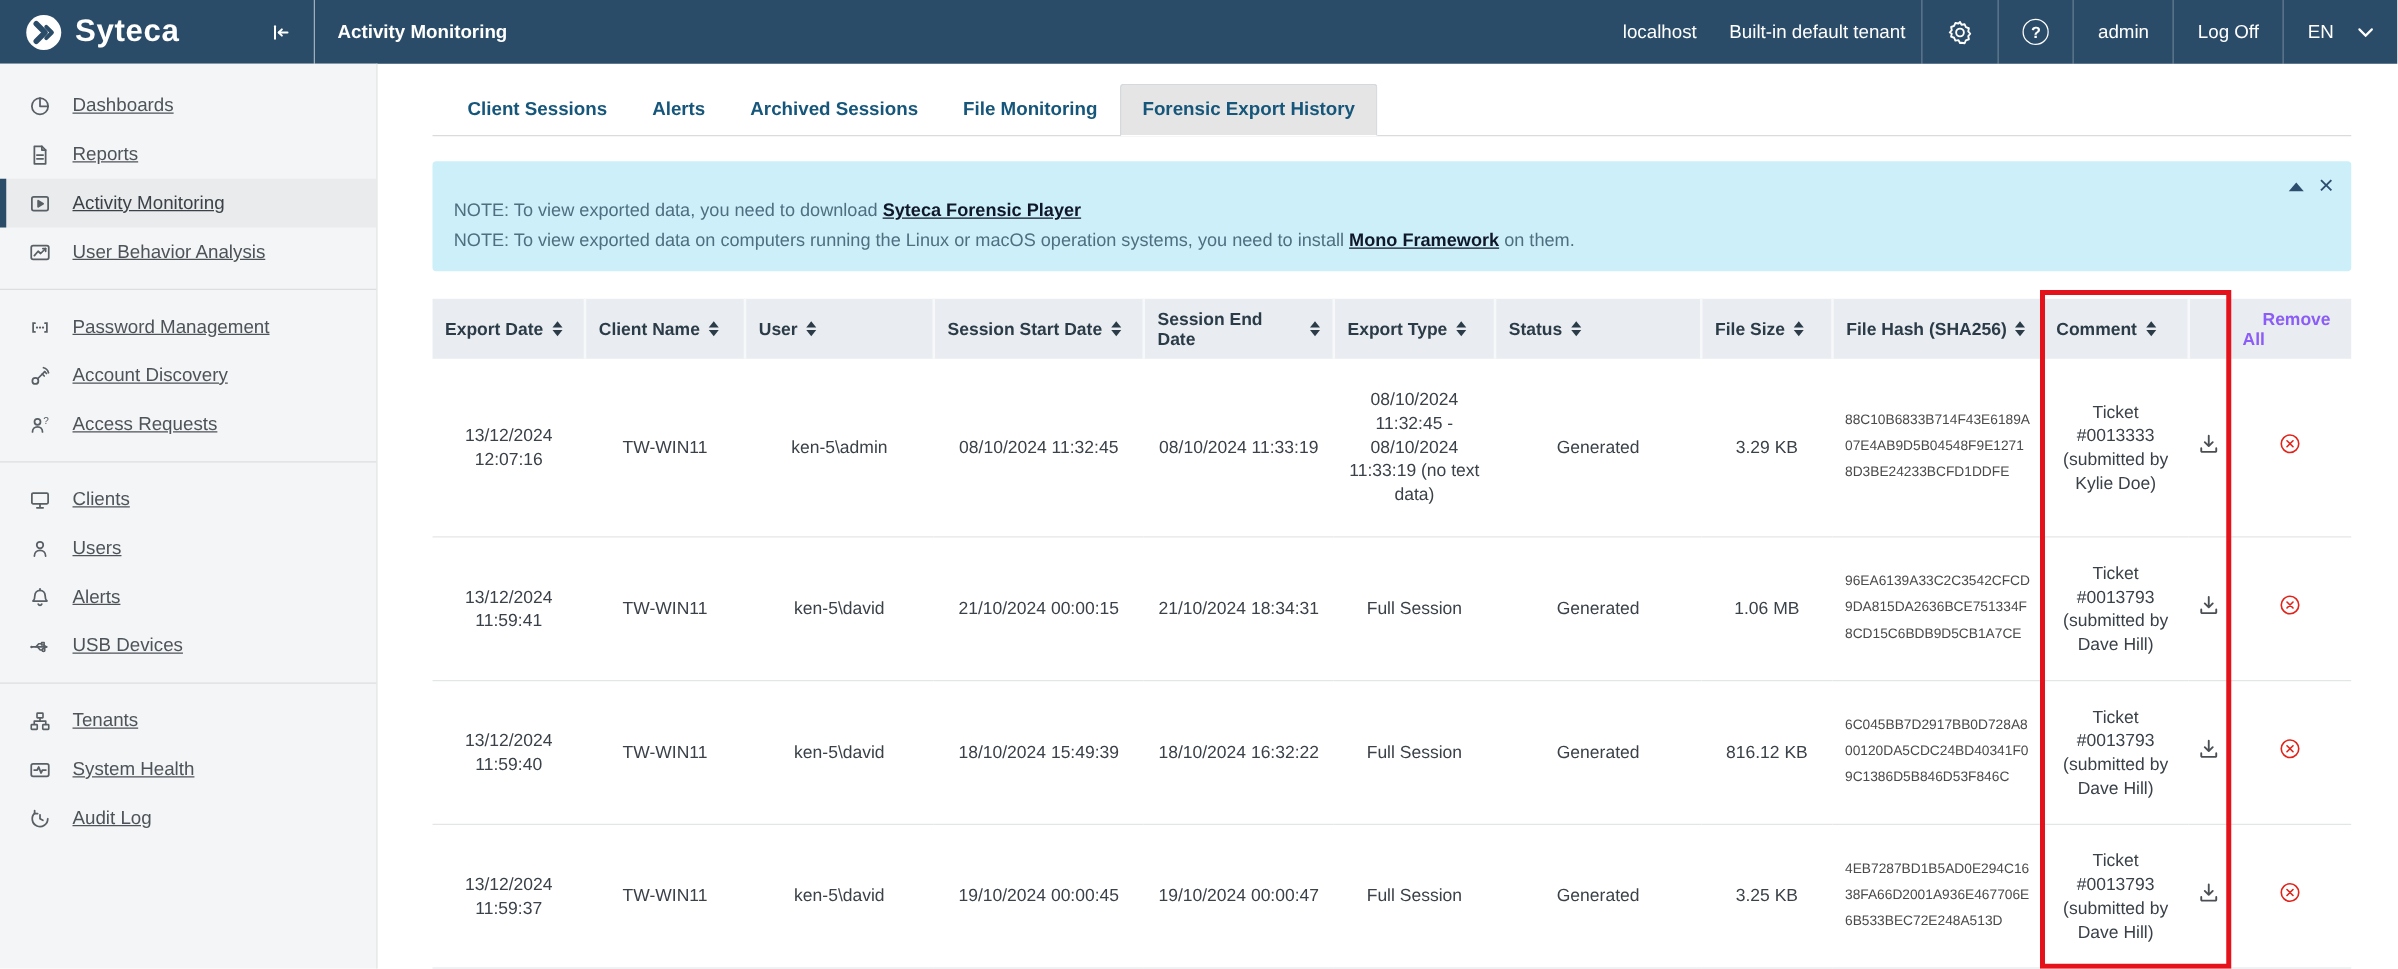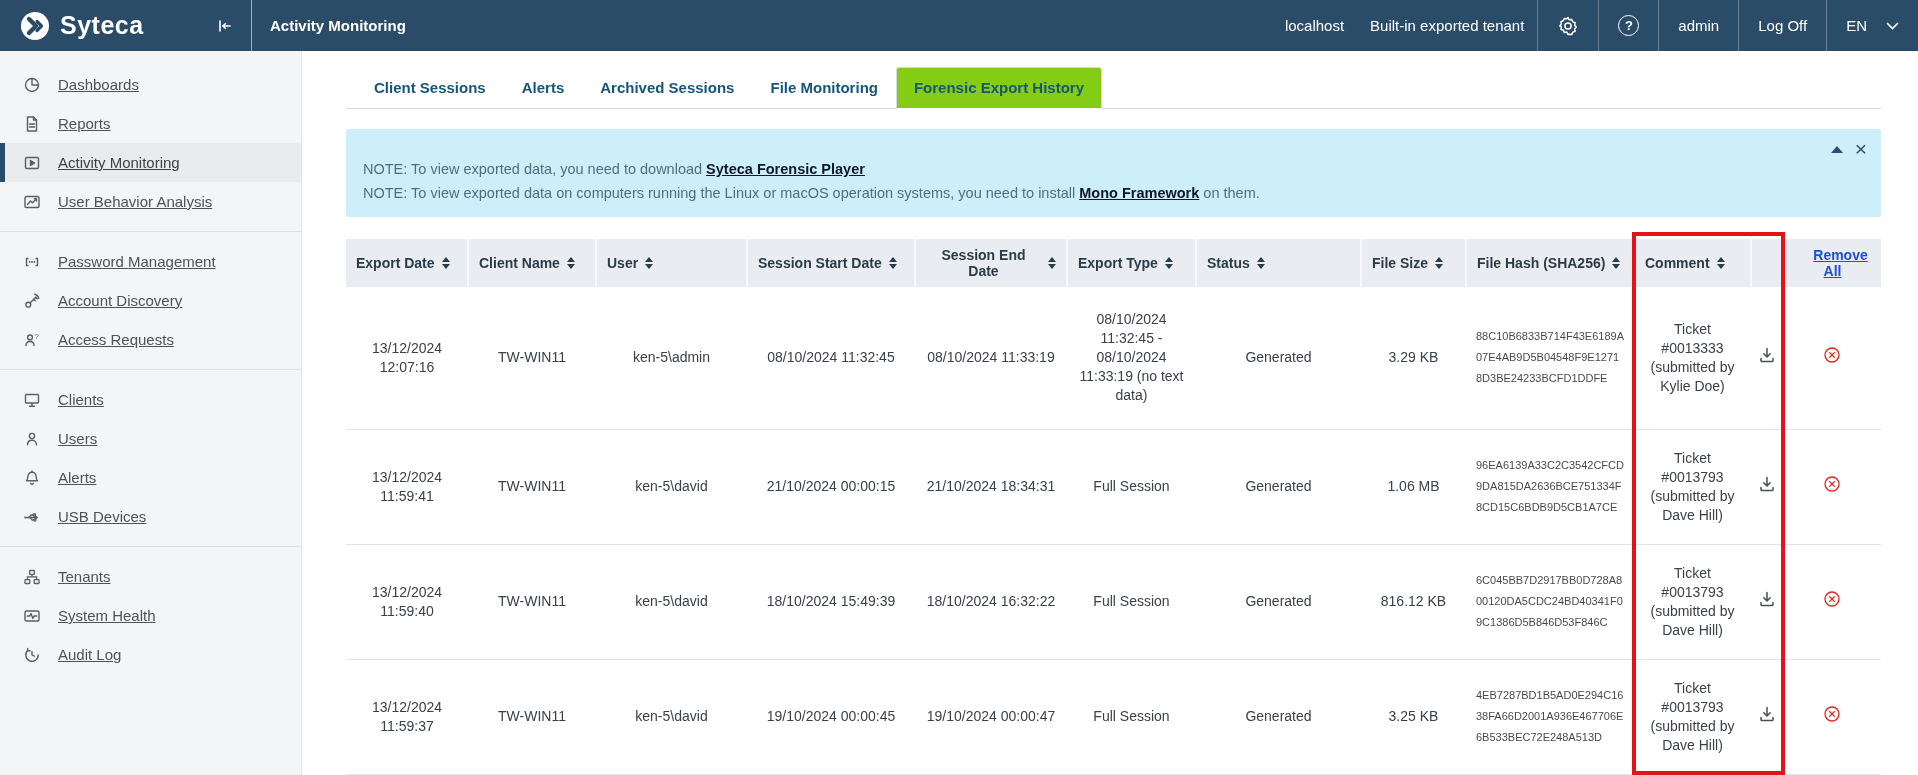--- a/index.html
+++ b/index.html
@@ -31,45 +31,45 @@
   .side-item .ic { width:18px; height:18px; color:#585f65; display:flex; flex:none; }
   .side-item.active { background:#e9ebed; color:#3c4247; }
   .side-item.active::before { content:""; position:absolute; left:0; top:0; bottom:0; width:5px; background:#2b4c69; }
 
   .main { flex:1; padding:16px 37px 0 44px; position:relative; }
 
   
   .tabs { display:flex; border-bottom:1px solid #d9dcde; padding-left:10px; }
   .tab { padding:11px 17px 12px; font-size:15px; font-weight:700; color:#15567a; cursor:pointer;
          border:1px solid transparent; margin-bottom:-1px; }
-  .tab.active { background:#84cc16; border-color:#d5d9dc; border-bottom-color:#fff; border-radius:3px 3px 0 0; }
+  .tab.active { background:#e5e5e5; border-color:#d5d9dc; border-bottom-color:#fff; border-radius:3px 3px 0 0; }
 
   
   .note-banner { margin-top:20px; background:#cdeff9; border-radius:3px; position:relative;
                  padding:28px 40px 12px 17px; font-size:14.5px; color:#4f6f80; }
   .note-line { line-height:24px; }
   .note-link { color:#0f172a; font-weight:700; text-decoration:underline; cursor:pointer; }
   .banner-controls { position:absolute; top:12px; right:14px; display:flex; align-items:center; gap:12px; }
   .tri-up { width:0; height:0; border-left:6px solid transparent; border-right:6px solid transparent;
             border-bottom:7px solid #2d4e6e; cursor:pointer; display:inline-block; }
   .note-close { font-size:21px; line-height:16px; color:#2d4e6e; cursor:pointer; font-weight:400; }
 
   
   .table-wrap { margin-top:22px; position:relative; width:1535px; }
   table.data-table { border-collapse:collapse; table-layout:fixed; width:1535px; font-size:14px; }
   thead tr { height:48px; }
-  th { background:#e9edf1; font-weight:700; color:#2b3b47; text-align:center; padding:4px 10px;
+  th { background:#e9edf1; font-weight:700; color:#2b3b47; text-align:left; padding:4px 10px;
        border-right:2px solid #f7f8fa; vertical-align:middle; cursor:pointer; }
   th:last-child { border-right:none; }
   .th-inner { display:flex; align-items:center; gap:7px; }
   .sort { display:inline-flex; flex-direction:column; gap:2px; }
   .sort i { display:block; width:0; height:0; border-left:4px solid transparent; border-right:4px solid transparent; }
   .sort .tri-u2 { border-bottom:5px solid #2b3b47; }
   .sort .tri-d2 { border-top:5px solid #2b3b47; }
-  .remove-all { color:#1d4ed8; font-weight:700; text-decoration:underline; cursor:pointer;padding-left:16px; }
+  .remove-all { color:#8b5cf6; font-weight:700; cursor:pointer;padding-left:16px; }
   tbody tr { border-bottom:1px solid #e3e6e8; }
   tbody tr.r0 { height:142px; }
   tbody tr.r1, tbody tr.r2, tbody tr.r3 { height:115px; }
   td { vertical-align:middle; text-align:center; padding:6px 8px; color:#3a4148; line-height:19px; }
   td.c-hash { font-size:11px; color:#4a4a4a; line-height:21px; word-break:break-all; text-align:left; padding:6px 10px; }
   td.c-dl, td.c-rm { padding:0 2px; }
   .icon-btn { display:inline-flex; cursor:pointer; }
 
   
   .highlight-box { position:absolute; left:1286px; width:153px; top:-7px; height:calc(100% + 7px);
@@ -94,21 +94,21 @@
       <svg width="18" height="18" viewBox="0 0 18 18" stroke="#fff" stroke-width="1.6" fill="none" stroke-linecap="round" stroke-linejoin="round">
         <path d="M5 4v10"></path>
           <path d="M15 9H8"></path>
           <path d="M10.5 6.5 8 9l2.5 2.5"></path>
       </svg>
     </span>
   </div>
   <div class="page-title">Activity Monitoring</div>
   <div class="topbar-right">
     <span class="tb-text">localhost</span>
-    <span class="tb-text">Built-in exported tenant</span>
+    <span class="tb-text">Built-in default tenant</span>
     <div class="tb-cell">
       <span>
         <svg width="22" height="22" viewBox="0 0 22 22" fill="none" stroke="#fff" stroke-width="1.5" stroke-linejoin="round">
           <circle cx="11" cy="11" r="3.1"></circle>
           <path d="M11 2.6l1.2 2.2 2.5-.4 1 2.3 2.4.9-.5 2.5 1.6 1.9-1.6 1.9.5 2.5-2.4.9-1 2.3-2.5-.4L11 19.4l-1.2-2.3-2.5.4-1-2.3-2.4-.9.5-2.5L2.8 11l1.6-1.9-.5-2.5 2.4-.9 1-2.3 2.5.4z"></path>
         </svg>
       </span>
     </div>
     <div class="tb-cell">
       <span class="help-circle">?</span>

